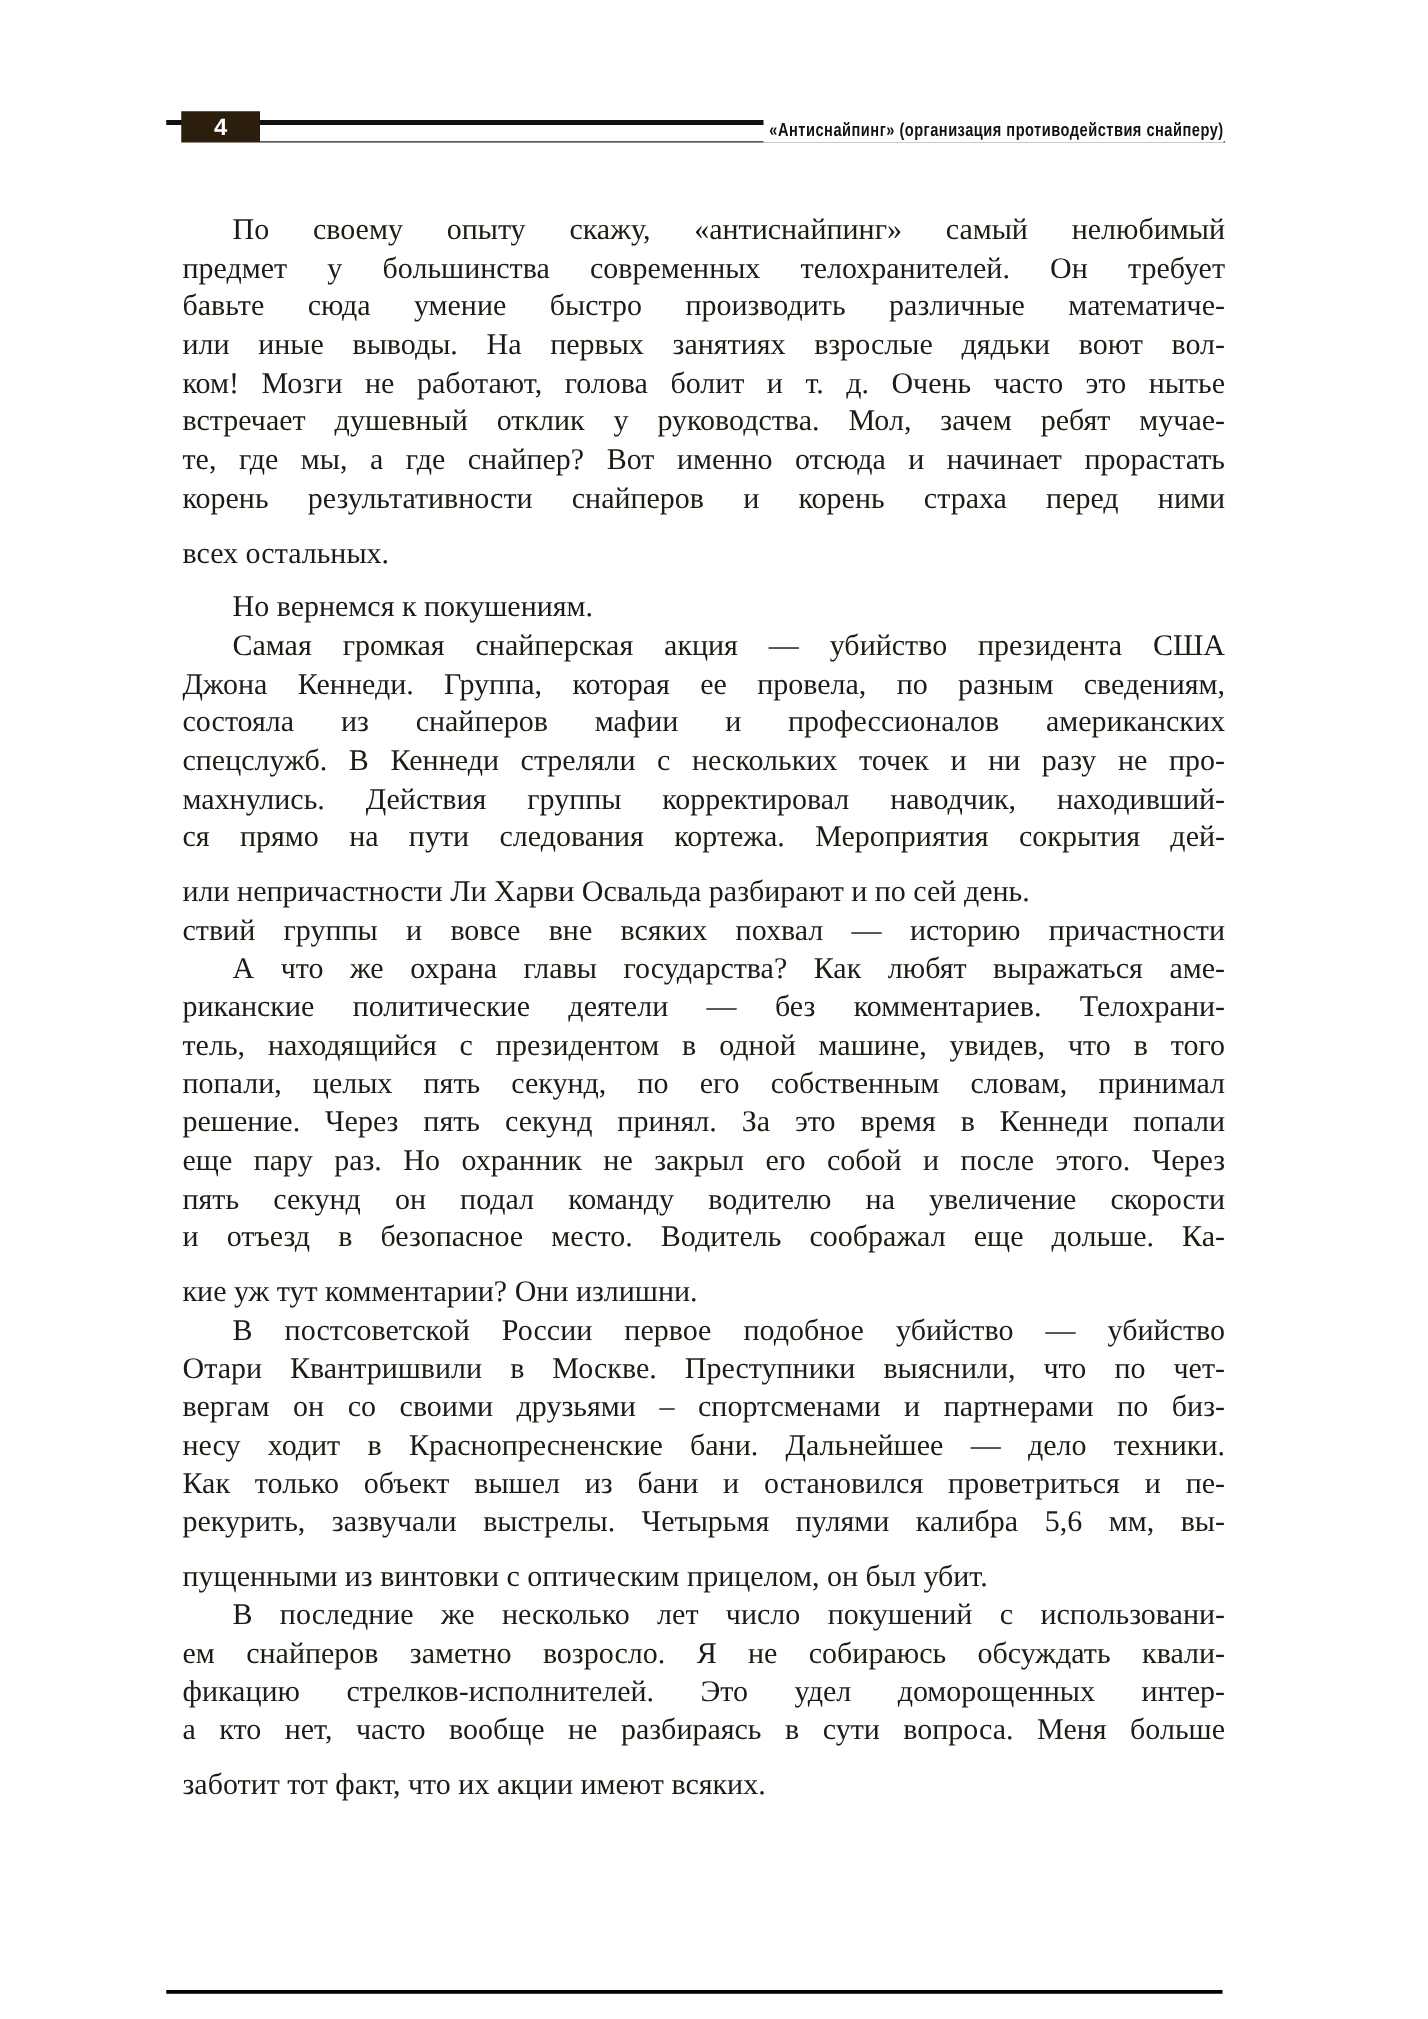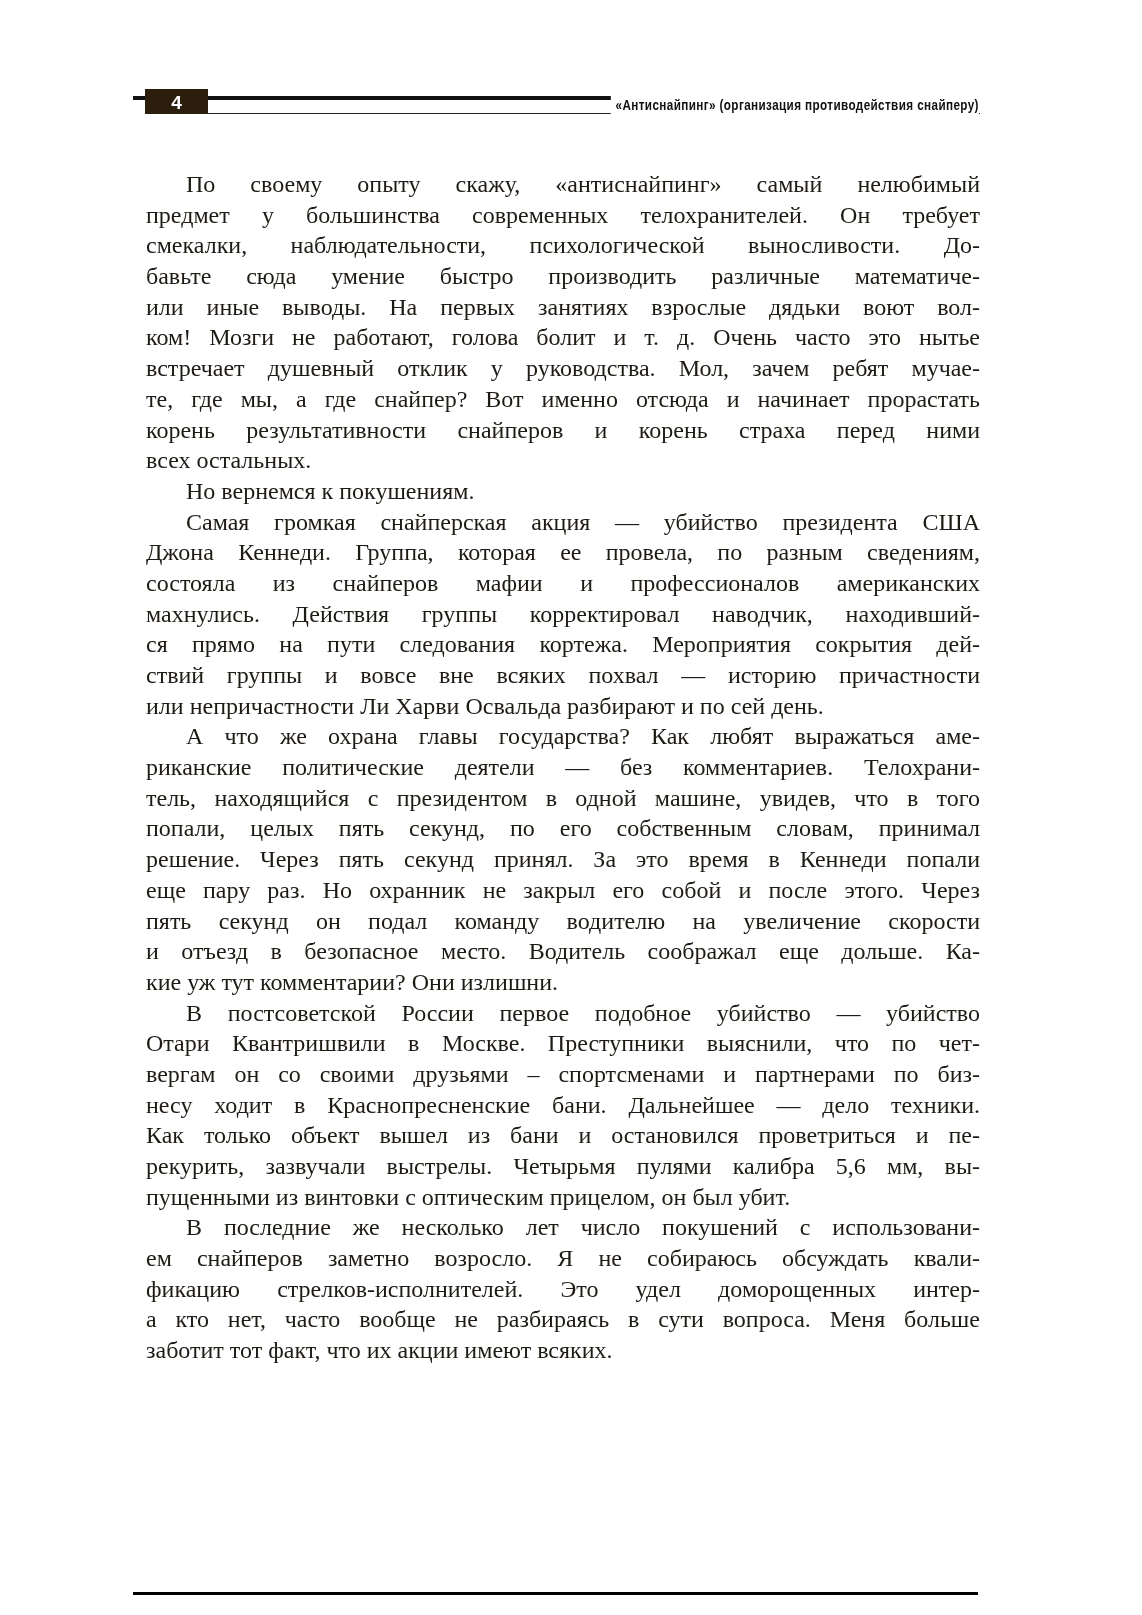--- a/index.html
+++ b/index.html
@@ -10,58 +10,58 @@
   .page-box { position: absolute; left: 145px; top: 89px; width: 63px; height: 25px; background: #2b1e0c;
               color: #fff; font-family: "Liberation Sans", sans-serif; font-weight: bold; font-size: 19px;
               text-align: center; line-height: 28px; }
   .running-title { position: absolute; right: 163px; top: 96px; height: 18px; line-height: 18px; white-space: nowrap;
                    font-family: "Liberation Sans Narrow", "Liberation Sans", sans-serif; font-weight: bold; font-size: 15px;
                    color: #111; transform: scaleX(0.78); transform-origin: right center; letter-spacing: 0.5px;
                    overflow: hidden; max-width: 470px; background: #fff; padding-left: 6px; }
   .body-text { position: absolute; left: 146px; top: 169px; width: 834px; }
   .line { height: 30.7px; line-height: 30.7px; font-size: 24px; white-space: nowrap;
           text-align: justify; text-align-last: justify; transform-origin: left center; font-family: Liberation Serif, serif; }
-  .line.last { text-align-last: left; }
+  .line.last { text-align-last: left; margin-top: 13px; }
   .line.indent { padding-left: 40px; }
   .footer-rule { position: absolute; left: 133px; top: 1592px; width: 845px; height: 3px; background: #000; }
 </style>
 </head>
 <body>
 
 <div class="hdr-thick"></div>
 <div class="hdr-thin"></div>
 <div class="page-box">
   <span>4</span>
 </div>
 <div class="running-title">«Антиснайпинг» (организация противодействия снайперу)</div>
 
 <div class="body-text" id="body-text">
     <div>
       <div class="line indent">По своему опыту скажу, «антиснайпинг» самый нелюбимый</div>
       <div class="line">предмет у большинства современных телохранителей. Он требует</div>
-      <div class="line">смекалки, наблюдательности, психологической выносливости. До-</div>
       <div class="line">бавьте сюда умение быстро производить различные математиче-</div>
       <div class="line">или иные выводы. На первых занятиях взрослые дядьки воют вол-</div>
       <div class="line">ком! Мозги не работают, голова болит и т. д. Очень часто это нытье</div>
       <div class="line">встречает душевный отклик у руководства. Мол, зачем ребят мучае-</div>
       <div class="line">те, где мы, а где снайпер? Вот именно отсюда и начинает прорастать</div>
       <div class="line">корень результативности снайперов и корень страха перед ними</div>
       <div class="line last">всех остальных.</div>
     </div>
     <div>
       <div class="line indent last">Но вернемся к покушениям.</div>
     </div>
     <div>
       <div class="line indent">Самая громкая снайперская акция — убийство президента США</div>
       <div class="line">Джона Кеннеди. Группа, которая ее провела, по разным сведениям,</div>
       <div class="line">состояла из снайперов мафии и профессионалов американских</div>
+      <div class="line">спецслужб. В Кеннеди стреляли с нескольких точек и ни разу не про-</div>
       <div class="line">махнулись. Действия группы корректировал наводчик, находивший-</div>
       <div class="line">ся прямо на пути следования кортежа. Мероприятия сокрытия дей-</div>
+      <div class="line last">или непричастности Ли Харви Освальда разбирают и по сей день.</div>
       <div class="line">ствий группы и вовсе вне всяких похвал — историю причастности</div>
-      <div class="line last">или непричастности Ли Харви Освальда разбирают и по сей день.</div>
     </div>
     <div>
       <div class="line indent">А что же охрана главы государства? Как любят выражаться аме-</div>
       <div class="line">риканские политические деятели — без комментариев. Телохрани-</div>
       <div class="line">тель, находящийся с президентом в одной машине, увидев, что в того</div>
       <div class="line">попали, целых пять секунд, по его собственным словам, принимал</div>
       <div class="line">решение. Через пять секунд принял. За это время в Кеннеди попали</div>
       <div class="line">еще пару раз. Но охранник не закрыл его собой и после этого. Через</div>
       <div class="line">пять секунд он подал команду водителю на увеличение скорости</div>
       <div class="line">и отъезд в безопасное место. Водитель соображал еще дольше. Ка-</div>

